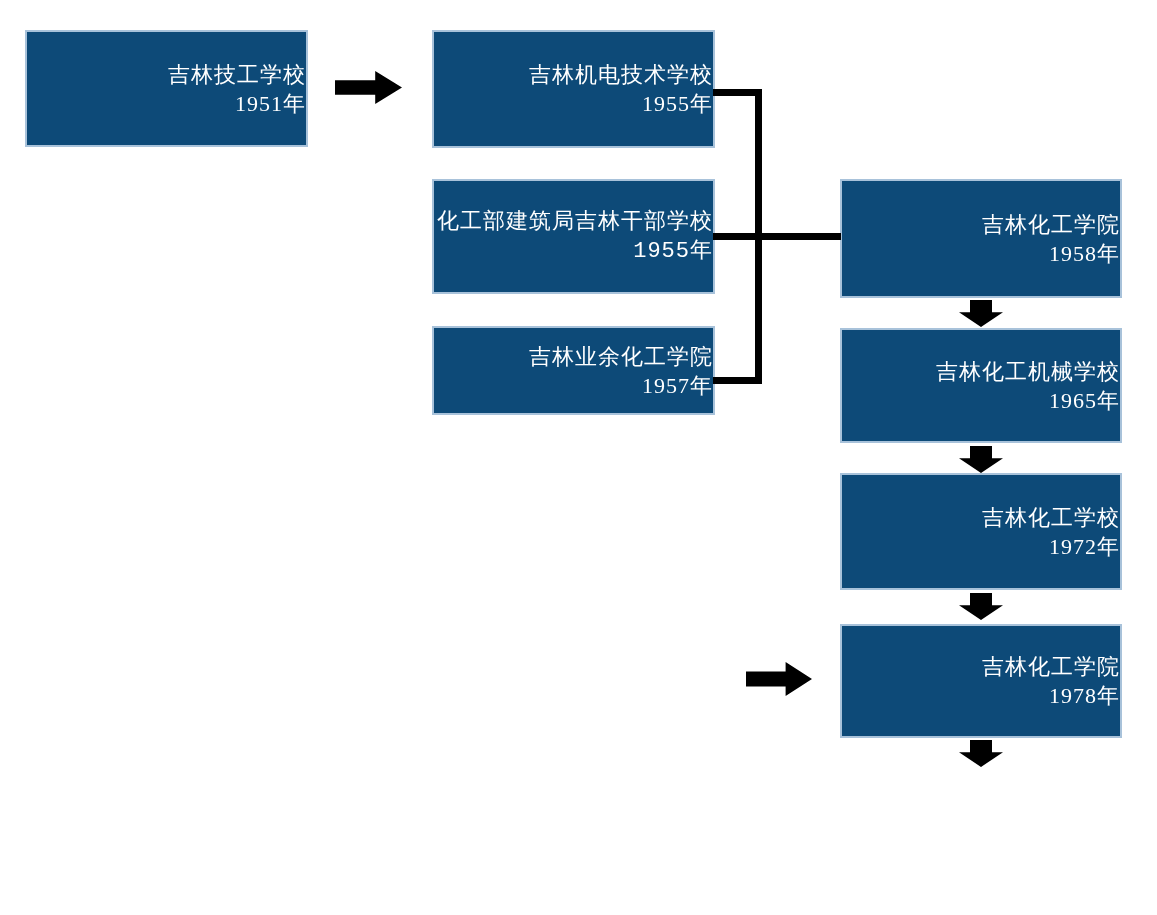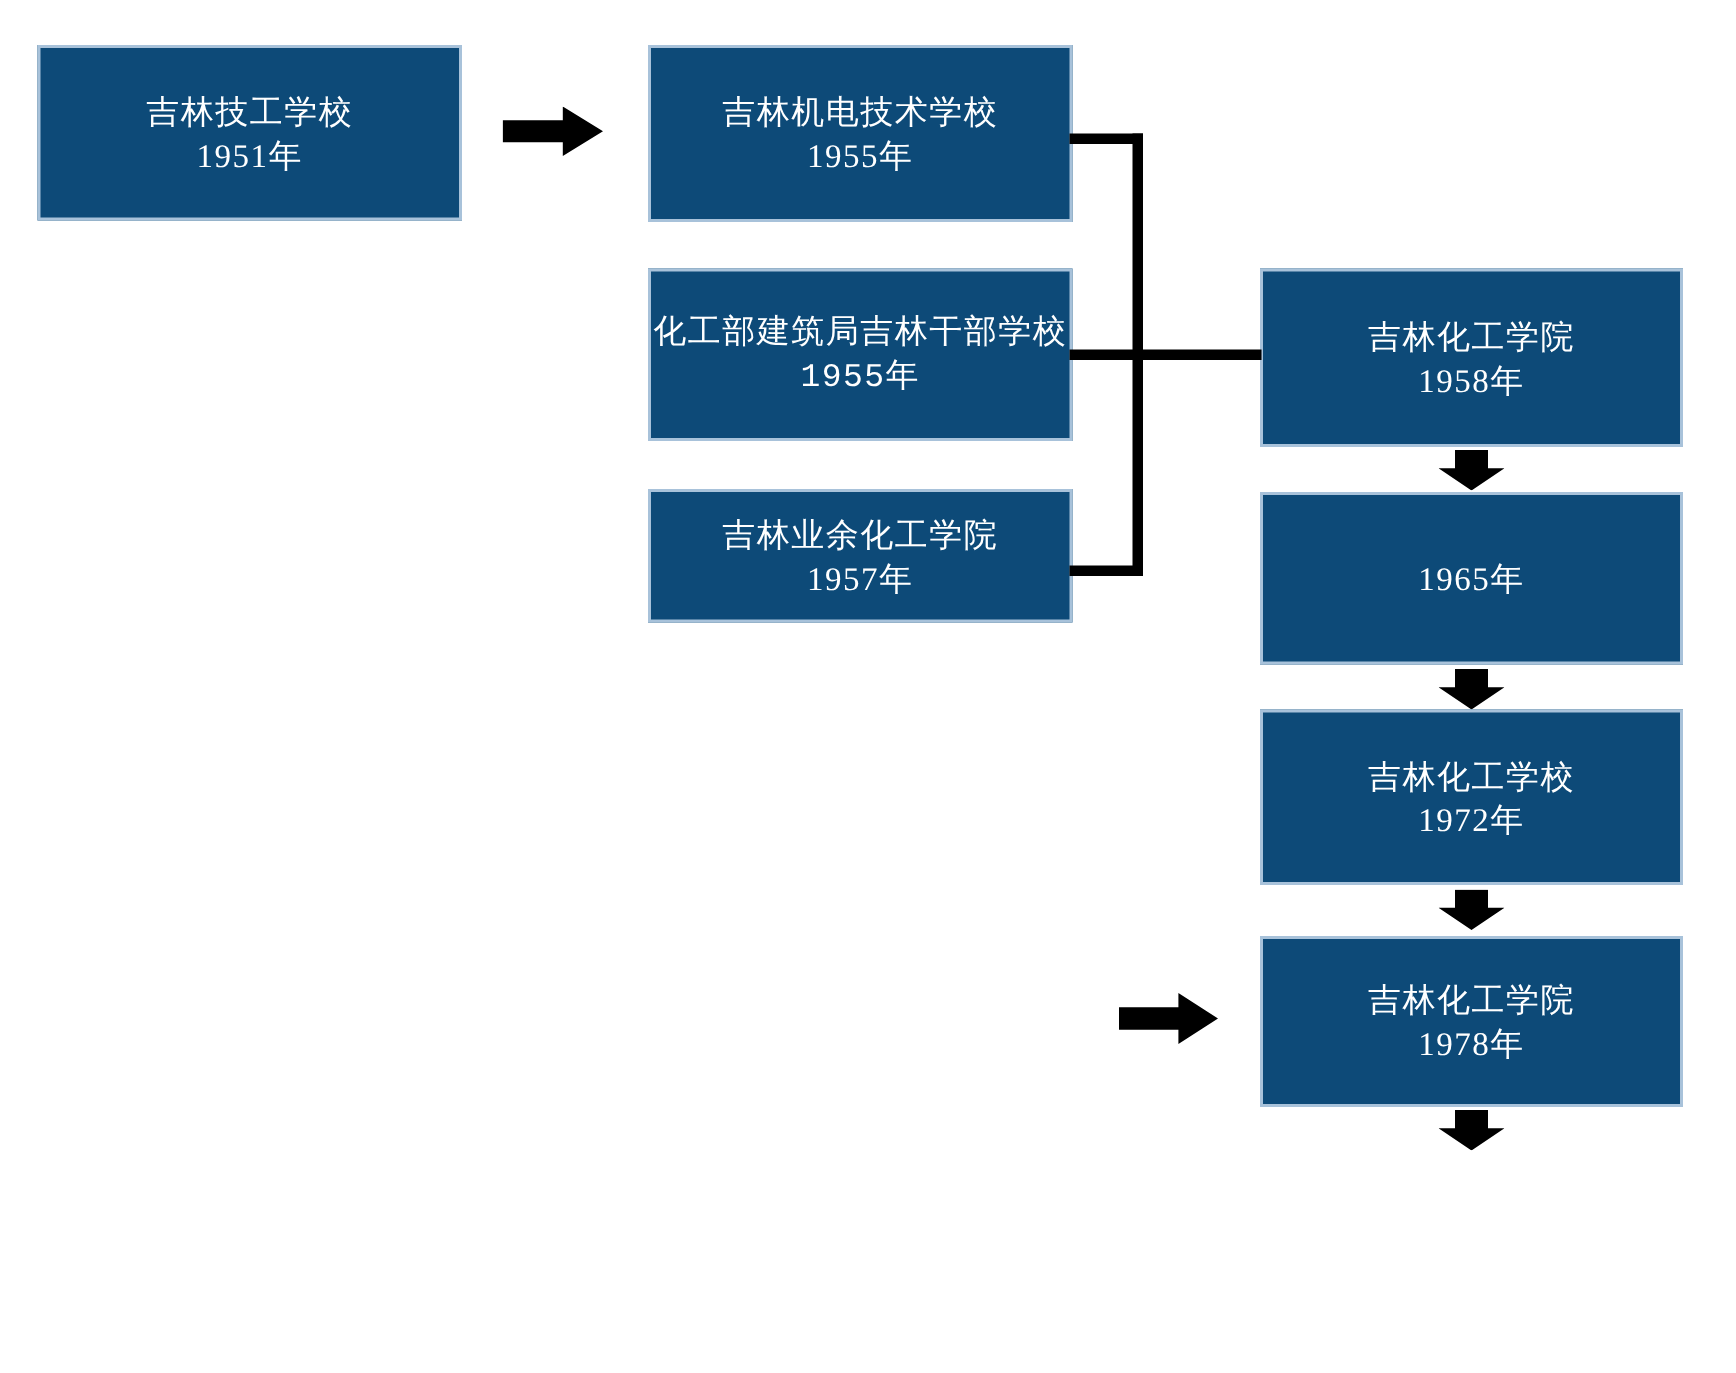--- a/index.html
+++ b/index.html
@@ -16,21 +16,21 @@
     overflow: hidden;
   }
   .node {
     position: absolute;
     background: #0d4a78;
     border: 2px solid #a8c2da;
     box-sizing: border-box;
     color: #ffffff;
     display: flex;
     flex-direction: column;
-    align-items: center;
+    align-items: flex-end;
     justify-content: center;
     text-align: center;
     font-size: 22px;
     line-height: 29px;
     white-space: nowrap;
   }
   .node .title { font-weight: 400; letter-spacing: 1px; }
   .node .subtitle { font-weight: 400; letter-spacing: 1px; }
   .conn {
     position: absolute;
@@ -72,20 +72,21 @@
     <span class="subtitle">1957年</span>
   </div>
 
 
   <div class="node" style="left:840px; top:179px; width:282px; height:119px;">
     <span class="title">吉林化工学院</span>
     <span class="subtitle">1958年</span>
   </div>
 
   <div class="node" style="left:840px; top:328px; width:282px; height:115px;">
+    <span class="title">吉林化工机械学校</span>
     <span class="subtitle">1965年</span>
   </div>
 
   <div class="node" style="left:840px; top:473px; width:282px; height:117px;">
     <span class="title">吉林化工学校</span>
     <span class="subtitle">1972年</span>
   </div>
 
   <div class="node" style="left:840px; top:624px; width:282px; height:114px;">
     <span class="title">吉林化工学院</span>

